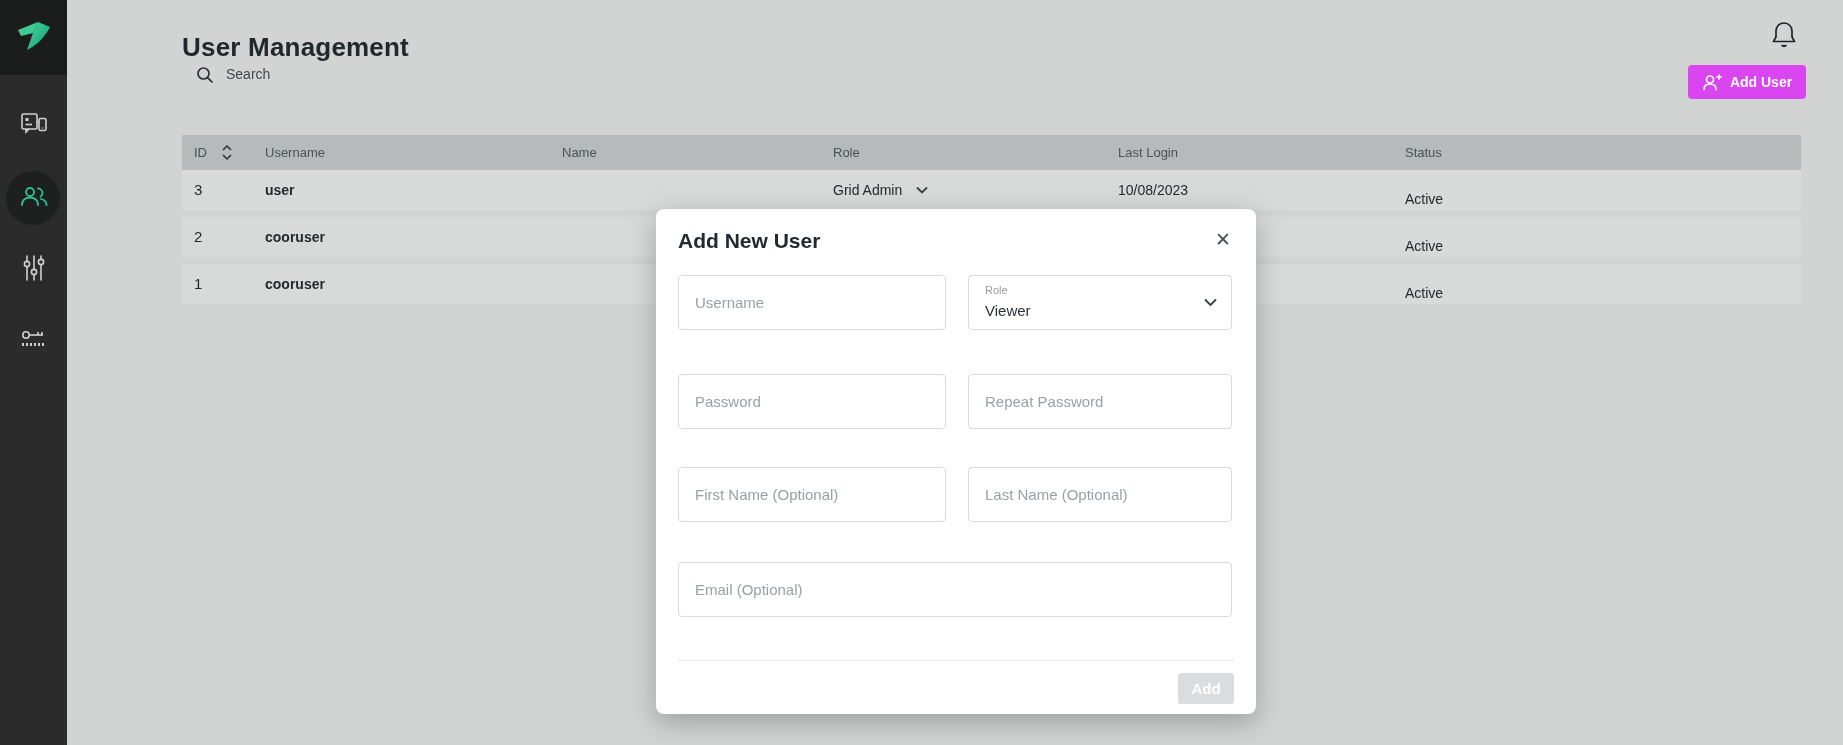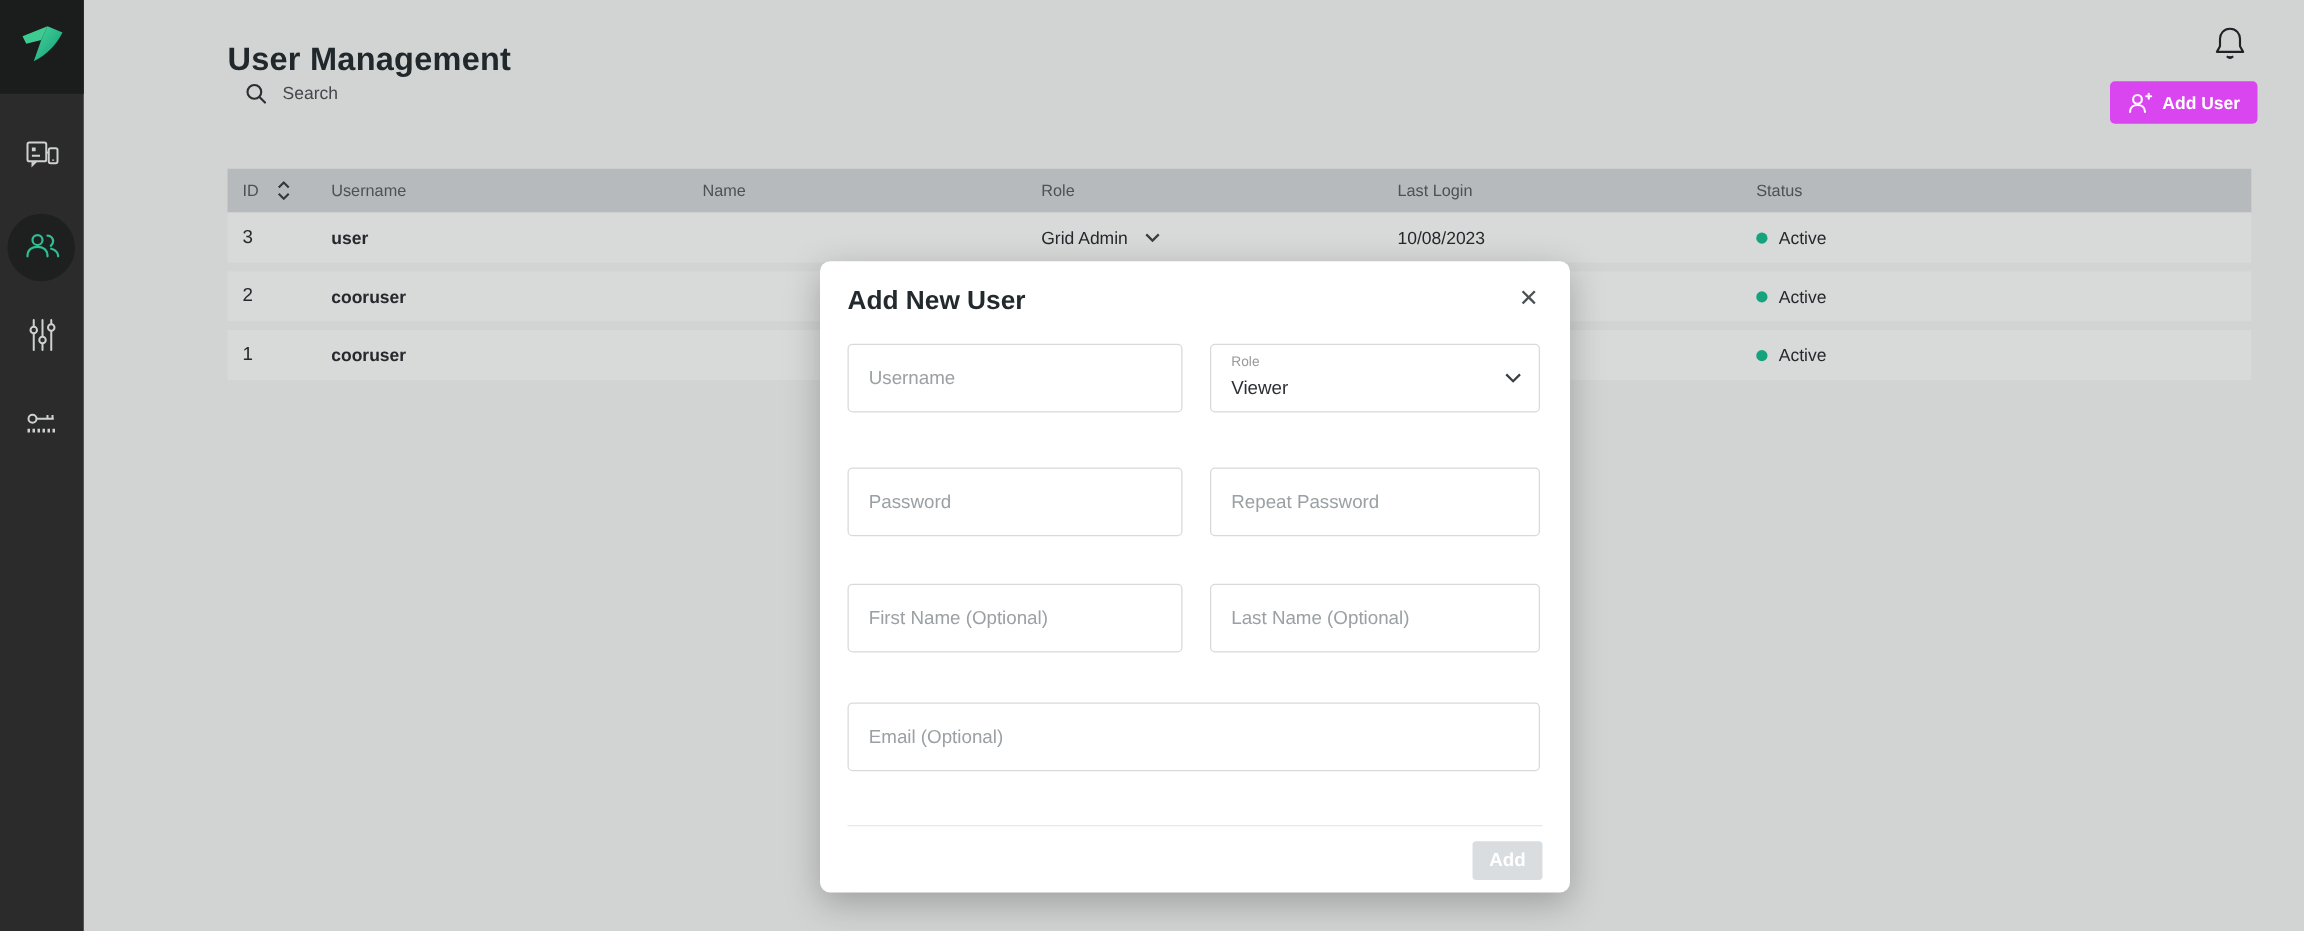--- a/index.html
+++ b/index.html
@@ -24,21 +24,21 @@
 
   
   .table { position:absolute; left:182px; top:113px; width:1619px;margin-top:22px; }
   .thead { position:relative; height:35px; background:#b6babc; }
   .thead .th { position:absolute; top:0; height:35px; line-height:35px; font-size:13px; color:#4b5154; }
   .trow { position:relative; height:40px; background:#d8d9d9; margin-bottom:7px; }
   .trow .td { position:absolute; top:0; height:40px; line-height:40px; font-size:14px; color:#26292c; }
   .td.uname { font-weight:700; }
   .td.idcell { font-size:15px; }
   .role-cell { display:flex; align-items:center; gap:14px; cursor:pointer; }
-  .status-cell { display:flex; align-items:center; gap:9px; }
+  .status-cell { display:flex; align-items:center; gap:9px;flex-direction:column; }
   .status-dot { width:9px; height:9px; border-radius:50%; background:#14a37c; }
   .sort-icon { position:absolute; left:38px; top:9px; cursor:pointer; }
 
   
   .c-id { left:12px; } .c-user { left:83px; } .c-name { left:380px; }
   .c-role { left:651px; } .c-login { left:936px; } .c-status { left:1223px; }
 
   
   .modal { position:absolute; left:656px; top:209px; width:600px; height:505px; background:#ffffff; border-radius:8px; box-shadow:0 8px 28px rgba(0,0,0,.25); z-index:10; }
   .modal-title { position:absolute; left:22px; top:20px; font-size:21px; font-weight:700; color:#232a2e; }

